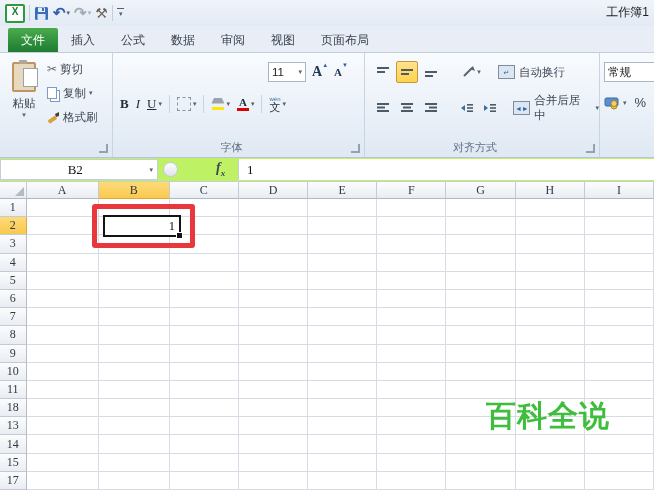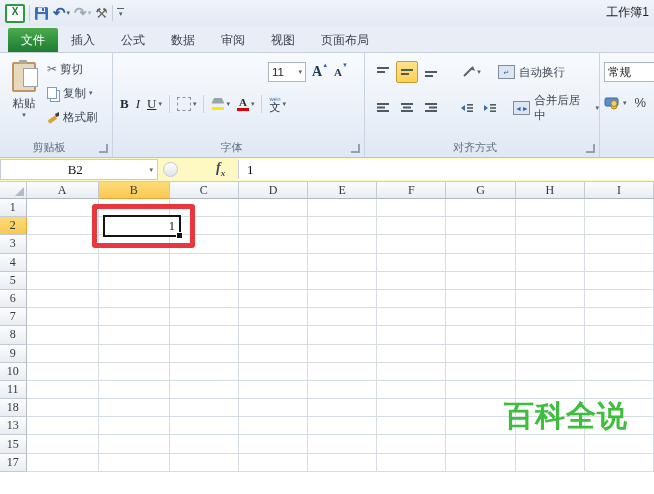--- a/index.html
+++ b/index.html
@@ -85,21 +85,21 @@
   .sq-btn.sel{background:linear-gradient(180deg,#ffe28a,#ffd24e);border-color:#c29a3e;}
   .al-gap{width:10px;}
   .wrap-btn,.merge-btn{display:flex;align-items:center;gap:4px;font-size:11.5px;color:#3e4652;margin-left:10px;}
   .mini-cell{width:15px;height:12px;border:1px solid #7f8c9a;background:#dce6f2;
     font-size:7px;color:#2f5fae;display:flex;align-items:center;justify-content:center;line-height:1;}
   
   .num-format{position:absolute;left:4px;top:9px;width:60px;}
   .num-row2{position:absolute;left:4px;top:42px;display:flex;align-items:center;gap:8px;}
   .pct{font-size:13px;color:#3e4652;}
   
-  .fbar{position:absolute;left:0;top:158px;width:654px;height:24px;background:#fef9c3;
+  .fbar{position:absolute;left:0;top:158px;width:654px;height:24px;background:#bef264;
     border-bottom:1px solid #c7ced8;box-sizing:border-box;}
   .name-box{position:absolute;left:0;top:1px;width:158px;height:21px;background:#fff;
     border:1px solid #c6cdd8;box-sizing:border-box;display:flex;align-items:center;}
   .name-box .txt{flex:1;text-align:center;font-size:13px;font-family:"Liberation Serif",serif;color:#111;}
   .name-box .drop{margin-right:4px;}
   .fb-circle{position:absolute;left:163px;top:4px;width:15px;height:15px;border-radius:50%;
     background:linear-gradient(180deg,#fdfdfe,#dfe4ea);border:1px solid #c3cad4;box-sizing:border-box;}
   .fx{position:absolute;left:216px;top:2px;font-family:"Liberation Serif",serif;font-style:italic;
     font-weight:bold;font-size:14px;color:#3c4a59;}
   .fx sub{font-size:9px;}
@@ -127,21 +127,21 @@
   .cell{border-right:1px solid #d6dce4;border-bottom:1px solid #d6dce4;box-sizing:border-box;background:#fff;}
   
   .sel-box{position:absolute;left:103px;top:215px;width:78px;height:22px;background:#fff;
     border:2px solid #141414;box-sizing:border-box;z-index:5;
     font-family:"Liberation Serif",serif;font-size:12.5px;color:#111;
     display:flex;align-items:center;justify-content:flex-end;padding-right:4px;}
   .fill-handle{position:absolute;right:-4px;bottom:-4px;width:5px;height:5px;background:#141414;border:1px solid #fff;}
   .red-box{position:absolute;left:92px;top:204px;width:103px;height:44px;box-sizing:border-box;
     border:5px solid #e8383d;border-radius:3px;z-index:6;}
   
-  .watermark{position:absolute;left:468px;top:398px;width:160px;text-align:right;z-index:4;}
+  .watermark{position:absolute;left:468px;top:398px;width:160px;text-align:center;z-index:4;}
   .wm-title{font-size:30px;font-weight:bold;letter-spacing:1px;line-height:36px;}
   .wm-sub{font-size:16px;letter-spacing:2px;margin-top:3px;}
   svg{display:block;}
 </style>
 </head>
 <body>
 
 <div class="titlebar">
   <div class="qat">
     <span class="excel-logo">X</span>
@@ -209,21 +209,20 @@
         <span class="drop">▾</span>
       </div>
       <div class="rbtn">
         <svg width="13" height="13" viewBox="0 0 13 13">
           <rect x="1" y="7" width="9" height="4" rx="1" transform="rotate(-35 5 9)" fill="#d8a23c"></rect>
           <polygon points="8,3 12,1 12,5 9,6" fill="#4b3f33"></polygon>
         </svg>
         <span>格式刷</span>
       </div>
     </div>
-    <div class="group-label">剪贴板</div>
     <span class="launcher"></span>
   </div>
 
   <div class="rgroup" style="left:113px;width:252px;">
     <div class="combo font-size">
       <span>11</span>
       <span class="drop">▾</span>
     </div>
     <div class="grow-font">
       <span class="bigA">A</span><span class="caret">▲</span>
@@ -548,20 +547,32 @@
         <div class="cell" style="width: 75px;"></div>
         <div class="cell" style="width: 73px;"></div>
         <div class="cell" style="width: 73px;"></div>
         <div class="cell" style="width: 73px;"></div>
         <div class="cell" style="width: 73px;"></div>
         <div class="cell" style="width: 73px;"></div>
         <div class="cell" style="width: 73px;"></div>
         <div class="cell" style="width: 73px;"></div>
       </div>
       <div class="grid-row">
+        <div class="row-h">14</div>
+        <div class="cell" style="width: 76px;"></div>
+        <div class="cell" style="width: 75px;"></div>
+        <div class="cell" style="width: 73px;"></div>
+        <div class="cell" style="width: 73px;"></div>
+        <div class="cell" style="width: 73px;"></div>
+        <div class="cell" style="width: 73px;"></div>
+        <div class="cell" style="width: 73px;"></div>
+        <div class="cell" style="width: 73px;"></div>
+        <div class="cell" style="width: 73px;"></div>
+      </div>
+      <div class="grid-row">
         <div class="row-h">15</div>
         <div class="cell" style="width: 76px;"></div>
         <div class="cell" style="width: 75px;"></div>
         <div class="cell" style="width: 73px;"></div>
         <div class="cell" style="width: 73px;"></div>
         <div class="cell" style="width: 73px;"></div>
         <div class="cell" style="width: 73px;"></div>
         <div class="cell" style="width: 73px;"></div>
         <div class="cell" style="width: 73px;"></div>
         <div class="cell" style="width: 73px;"></div>

